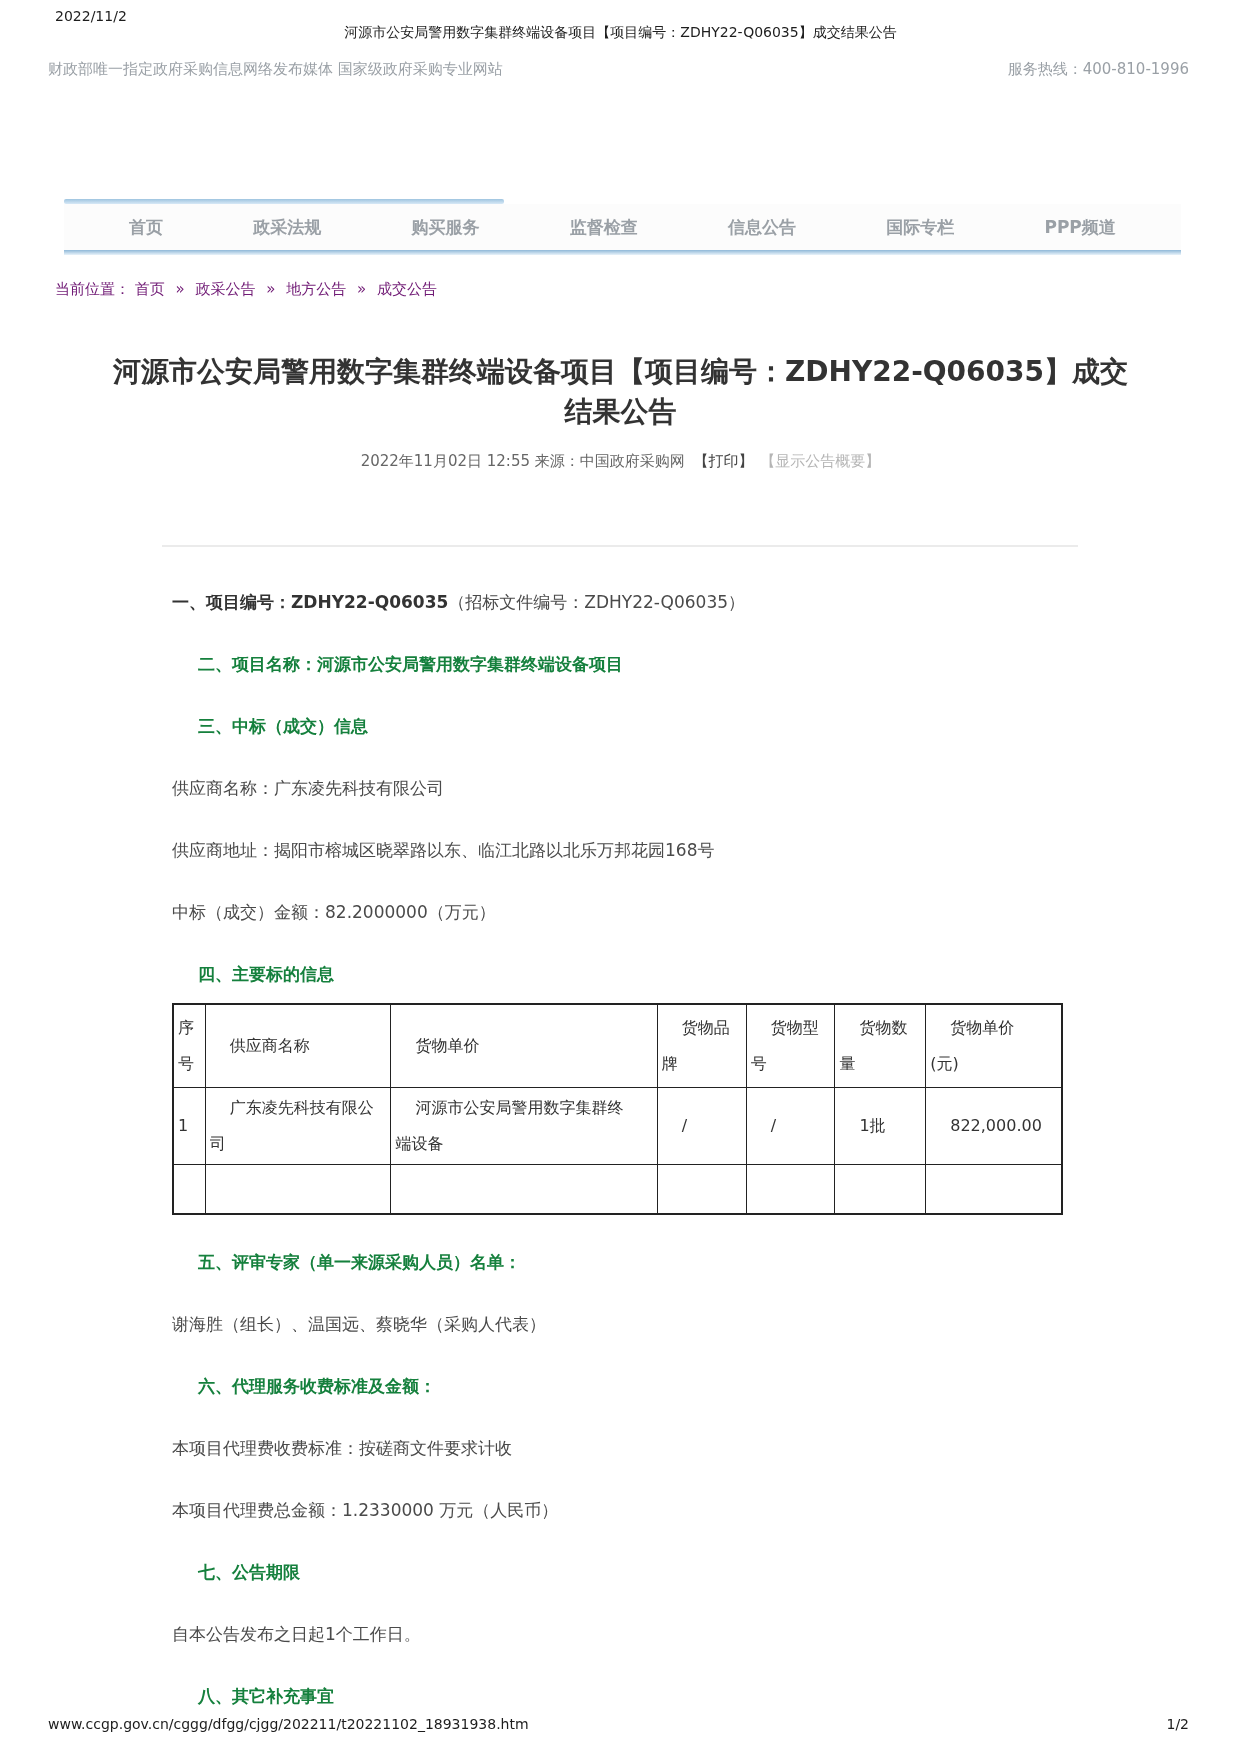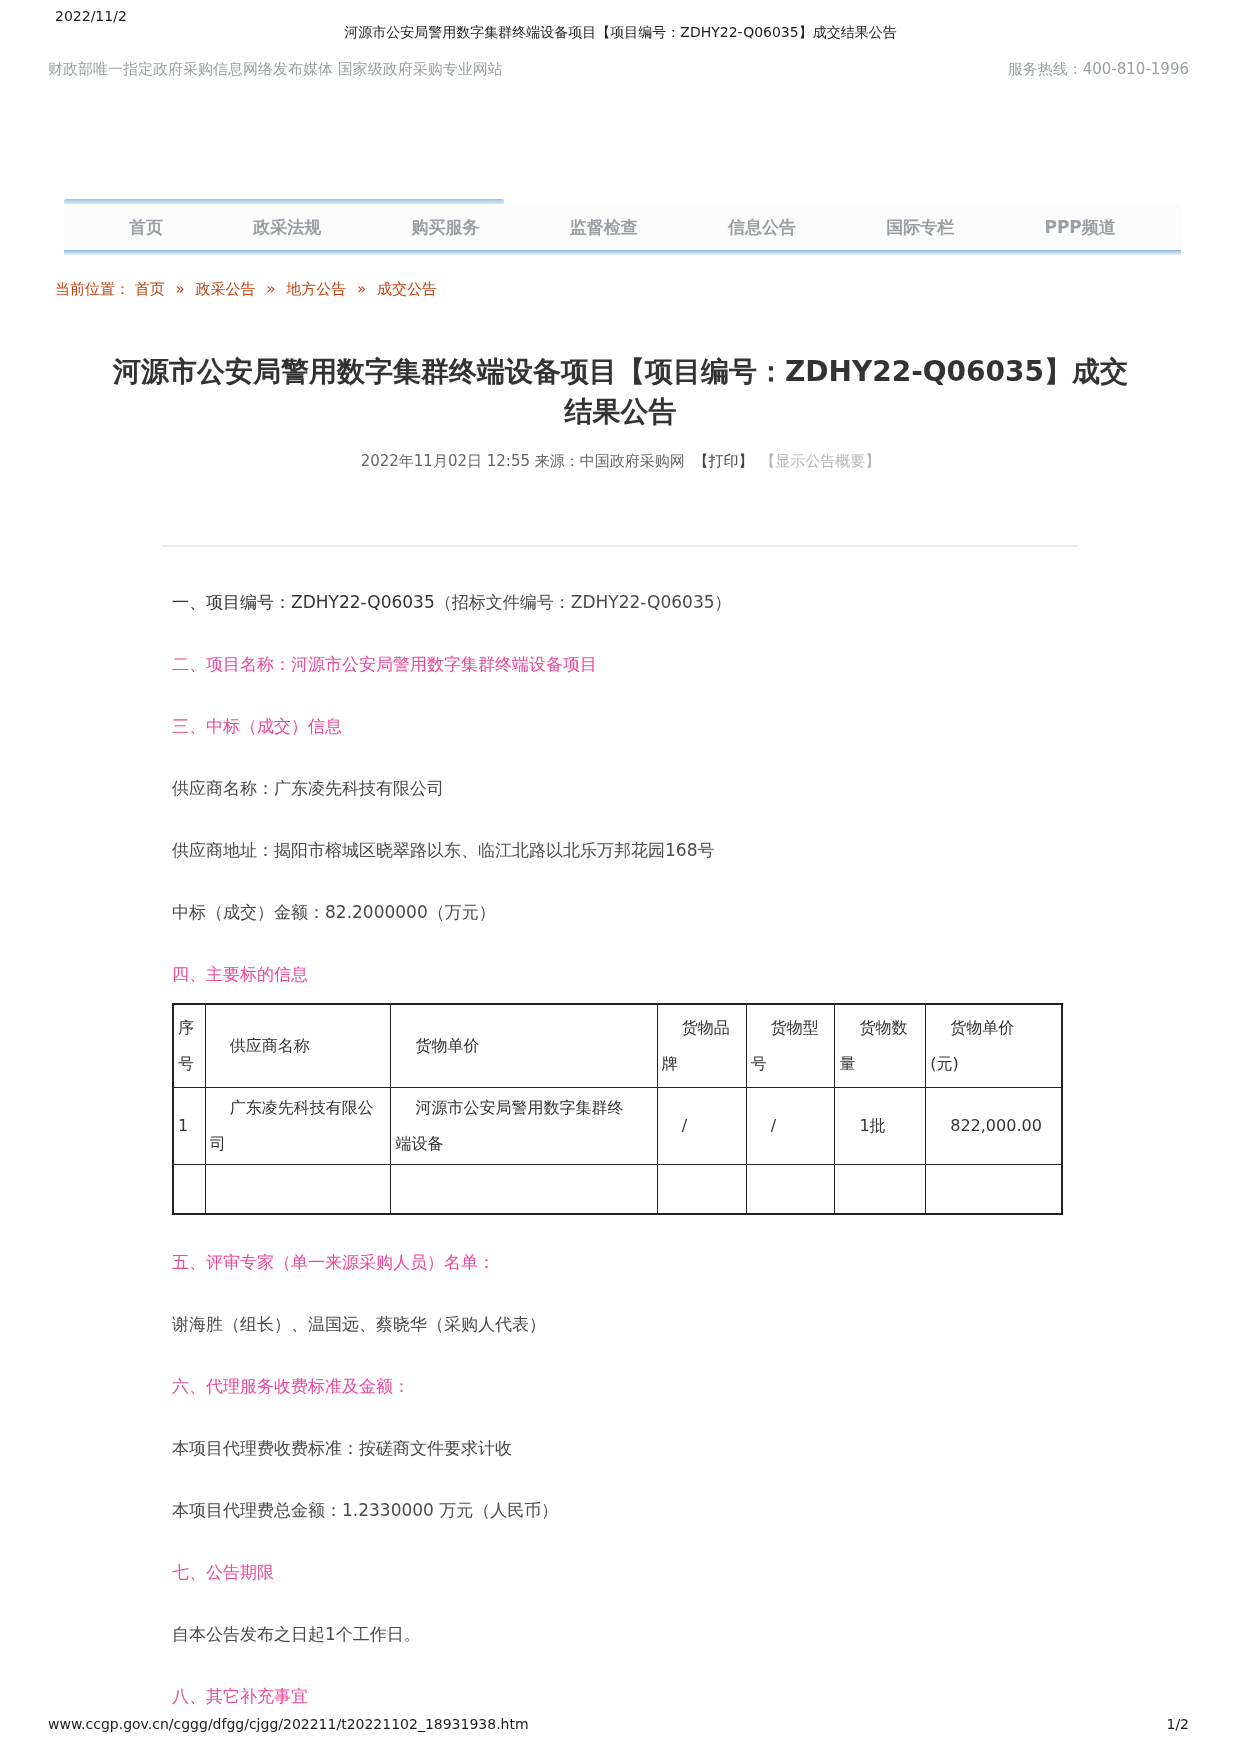--- a/index.html
+++ b/index.html
@@ -44,21 +44,21 @@
   }
   .nav-bottom-line {
     height: 5px;
     background: linear-gradient(to bottom, #8fb8d8, #e9f3fa);
   }
   
   .breadcrumb {
     position: absolute; top: 280px; left: 55px;
     font-size: 15px; color: #3d6f9e;
   }
-  .breadcrumb span { color: #c2410c; }
+  .breadcrumb span { color: #701a75; }
   .crumb-link { cursor: pointer; }
   .crumb-sep { padding: 0 6px; }
   
   .article { position: absolute; top: 352px; left: 0; width: 1241px; }
   .article-title {
     margin: 0 auto; max-width: 1020px;
     text-align: center; font-size: 28px; font-weight: bold;
     line-height: 40px; color: #333;
   }
   .article-meta {
@@ -66,22 +66,22 @@
     font-size: 15px; color: #666;
   }
   .meta-btn { color: #444; cursor: pointer; margin-left: 4px; }
   .meta-btn-light { color: #b5b5b5; cursor: pointer; margin-left: 2px; }
   .divider {
     margin: 74px 0 0 162px; width: 916px; height: 0;
     border-top: 2px solid #ebebeb;
   }
   .content { margin: 40px 0 0 172px; width: 895px; }
   .blk { font-size: 17px; line-height: 30px; margin: 0 0 32px 0; color: #4a4a4a; }
-  .blk.hd { font-weight: normal; color: #ec4899; }
-  .blk .lead { font-weight: normal; color: #333; }
+  .blk.hd { font-weight: bold; color: #15803d; margin-left: 26px; }
+  .blk .lead { font-weight: bold; color: #333; }
   .blk.tight { margin-bottom: 14px; }
   
   table.results {
     border-collapse: collapse; table-layout: fixed;
     width: 891px; margin: 0 0 32px 0;
     border: 2px solid #222;
   }
   table.results th, table.results td {
     border: 1px solid #222;
     font-size: 16px; font-weight: normal; color: #333;

